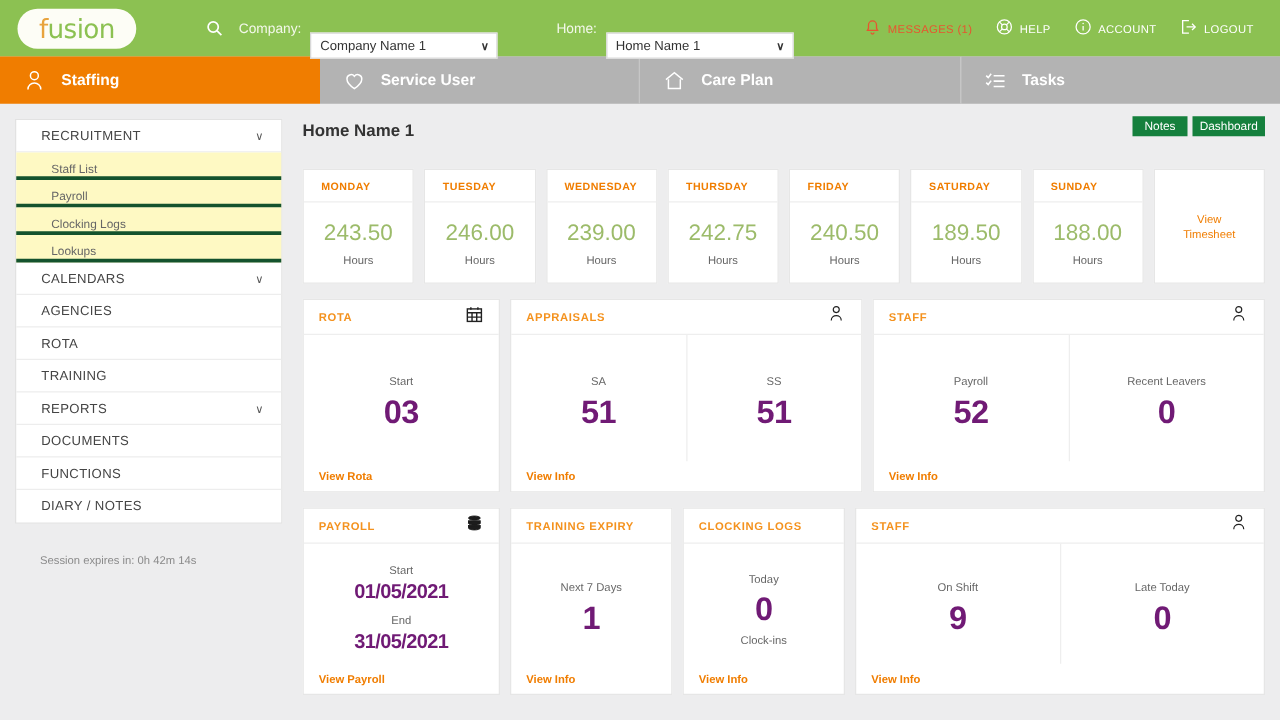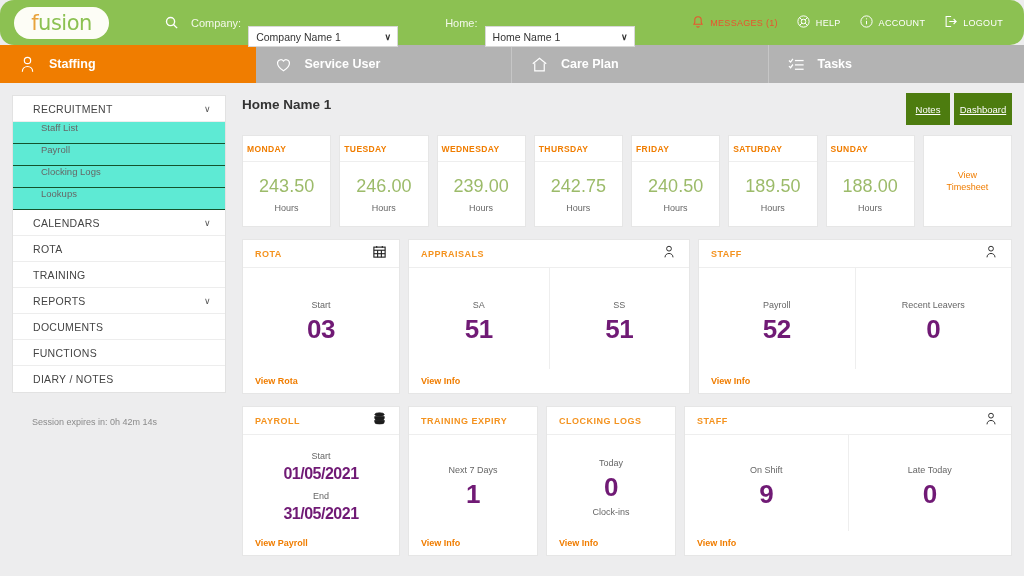--- a/index.html
+++ b/index.html
@@ -8,21 +8,20 @@
     font-family: "Liberation Sans", sans-serif;
     background: #ededee;
     overflow: hidden;
   }
 
   
   .topbar {
     height: 45px; background: #8cc152;
     display: flex; align-items: center;
     position: relative;
-    border-radius: 14px;
   }
   .logo-pill {
     width: 95px; height: 32px; margin-left: 14px;
     background: #fdfdf6; border-radius: 17px;
     display: flex; align-items: center; justify-content: center;
     flex-shrink: 0;
   }
   .logo-text {
     font-size: 21px; letter-spacing: -0.5px;
     font-family: "DejaVu Sans", sans-serif;
@@ -74,52 +73,52 @@
   .menu-item {
     height: 26px; display: flex; align-items: center;
     justify-content: space-between;
     padding: 0 14px 0 20px;
     font-size: 10.5px; color: #444; letter-spacing: 0.3px;
     border-bottom: 1px solid #ededed;
   }
   .menu-item.expanded { background: #f0f0f0; font-weight: bold; color: #222; }
   .menu-item .chev { font-size: 9px; color: #555; }
   .submenu-item {
-    height: 22px; display: flex; align-items: flex-start;
+    height: 22px; display: flex; align-items: flex-end;
     padding-left: 28px; font-size: 9.5px; color: #666;
-    background: #5eead4; border-bottom: 1px solid #14532d;
+    background: #fef9c3; border-bottom: 3px solid #14532d;
   }
   .session-note {
     margin-top: 24px; padding-left: 20px;
     font-size: 9px; color: #8a8a8a;
   }
 
   
   .main { flex: 1; padding: 10px 12px 0 4px; overflow: hidden; }
   .main-head {
     display: flex; align-items: flex-start; justify-content: space-between;
     height: 42px;
   }
   .page-title { font-size: 13.5px; font-weight: bold; color: #333; padding-top: 4px; }
   .head-buttons { display: flex; gap: 4px; }
   .head-btn {
-    background: #4d7c0f; color: #fff; font-size: 9.5px;
-    width: 44px; height: 32px;
-    display: flex; align-items: center; justify-content: center; text-decoration: underline;
+    background: #15803d; color: #fff; font-size: 9.5px;
+    width: 44px; height: 16px;
+    display: flex; align-items: center; justify-content: center;
   }
   .head-btn.wide { width: 58px; }
 
   
   .days-row { display: flex; gap: 8px; }
   .day-card {
     flex: 1; background: #fff; border: 1px solid #e6e6e6;
     height: 92px; display: flex; flex-direction: column;
   }
   .day-card-head {
-    height: 26px; display: flex; align-items: center; padding-left: 4px;
+    height: 26px; display: flex; align-items: center; padding-left: 14px;
     font-size: 8.5px; font-weight: bold; color: #f07d00;
     letter-spacing: 0.4px; border-bottom: 1px solid #eee;
   }
   .day-card-body {
     flex: 1; display: flex; flex-direction: column;
     align-items: center; justify-content: center; gap: 6px;
   }
   .day-hours { font-size: 18px; color: #9cbb6a; }
   .day-unit { font-size: 9px; color: #666; }
   .day-card.link-card { justify-content: center; align-items: center; }
@@ -303,20 +302,24 @@
       </div>
       <div class="submenu-item">
         <span>Lookups</span>
       </div>
 
       <div class="menu-item">
         <span>CALENDARS</span>
         <span class="chev">∨</span>
       </div>
       <div class="menu-item">
+        <span>AGENCIES</span>
+        <span class="chev"></span>
+      </div>
+      <div class="menu-item">
         <span>ROTA</span>
         <span class="chev"></span>
       </div>
       <div class="menu-item">
         <span>TRAINING</span>
         <span class="chev"></span>
       </div>
       <div class="menu-item">
         <span>REPORTS</span>
         <span class="chev">∨</span>

